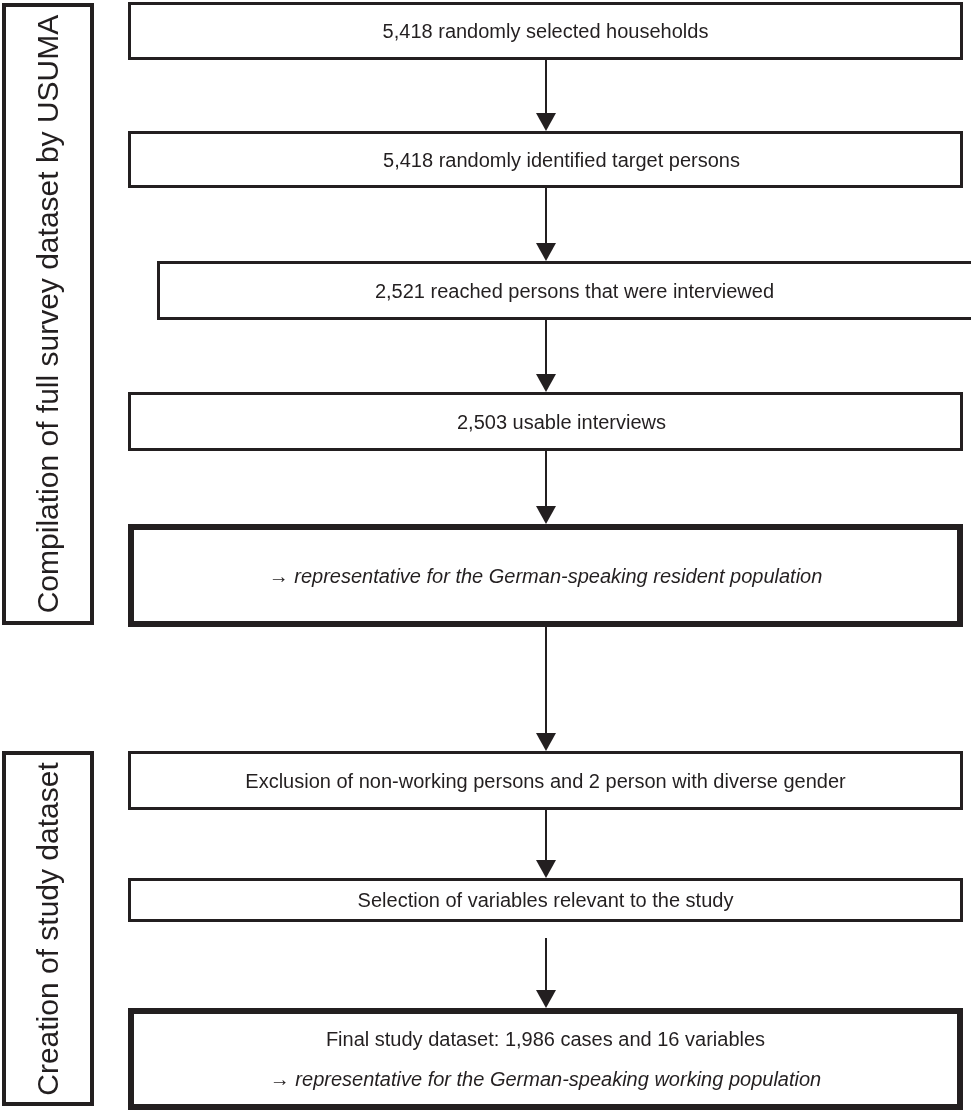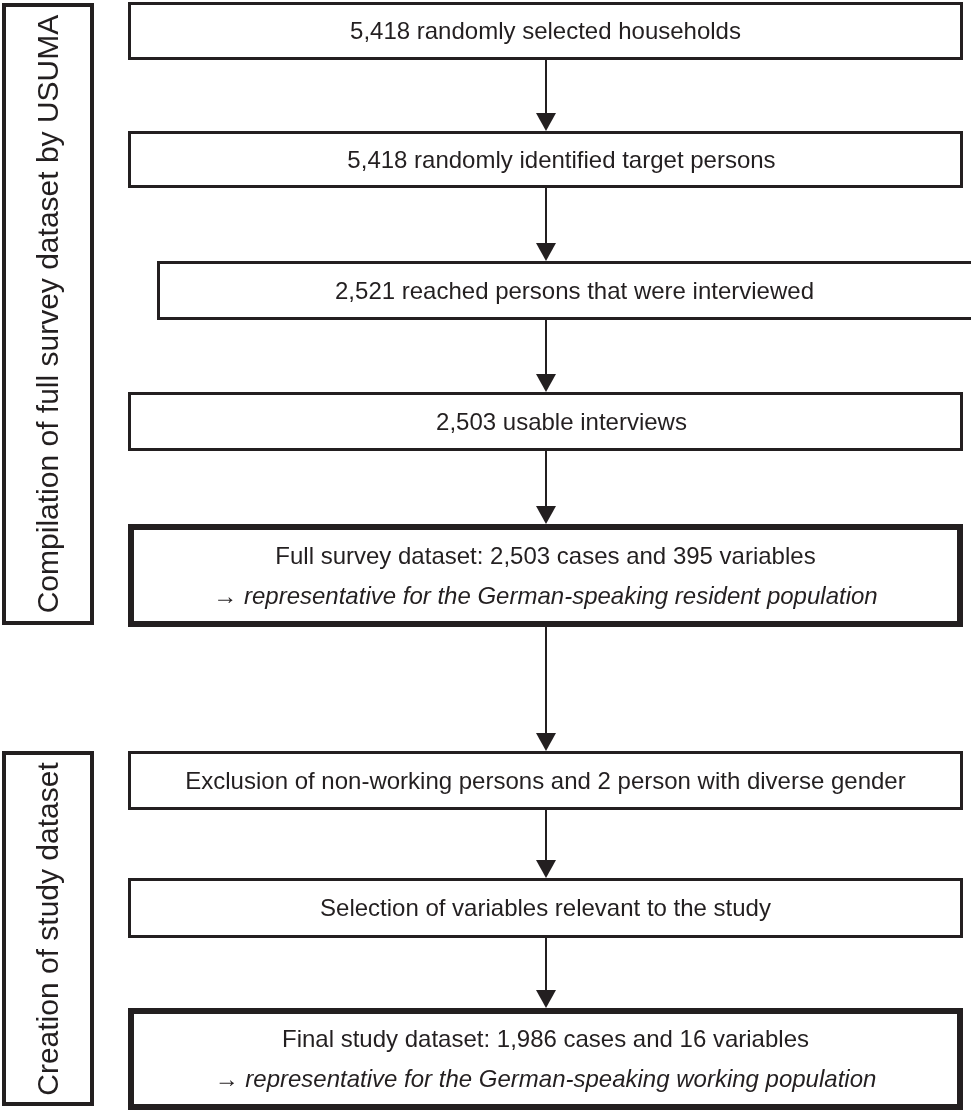--- a/index.html
+++ b/index.html
@@ -22,37 +22,37 @@
     position: absolute;
     left: 128px;
     width: 835px;
     box-sizing: border-box;
     border: 3px solid #231f20;
     background: #ffffff;
     display: flex;
     align-items: center;
     justify-content: center;
     text-align: center;
-    font-size: 24px;
+    font-size: 20px;
     line-height: 34px;
   }
   .box.thick {
     border-width: 6px;
     flex-direction: column;
     line-height: 40px;
   }
   .box .line2 { font-style: italic; }
 
   .b0 { top: 2px;    height: 58px;  }
   .b1 { top: 131px;  height: 57px; padding-left: 32px;  }
   .b2 { top: 261px;  height: 59px; margin-left: 29px;  }
   .b3 { top: 392px;  height: 59px; padding-left: 32px;  }
   .b4 { top: 524px;  height: 103px; }
   .b5 { top: 751px;  height: 59px;  }
-  .b6 { top: 878px;  height: 60px; text-align: center;  }
+  .b6 { top: 878px;  height: 44px; text-align: center;  }
   .b7 { top: 1008px; height: 102px; }
 
   
   .side-label {
     position: absolute;
     left: 2px;
     width: 92px;
     box-sizing: border-box;
     border: 4px solid #231f20;
     background: #ffffff;
@@ -130,21 +130,20 @@
     <span>2,521 reached persons that were interviewed</span>
   </div>
   <div class="arrow a2"></div>
 
   <div class="box b3">
     <span>2,503 usable interviews</span>
   </div>
   <div class="arrow a3"></div>
 
   <div class="box thick b4">
-    <span class="line1">Full survey dataset: 2,503 cases and 395 variables</span>
     <span class="line2">→ representative for the German-speaking resident population</span>
   </div>
   <div class="arrow a4"></div>
 
   <div class="box b5">
     <span>Exclusion of non-working persons and 2 person with diverse gender</span>
   </div>
   <div class="arrow a5"></div>
 
   <div class="box b6">

